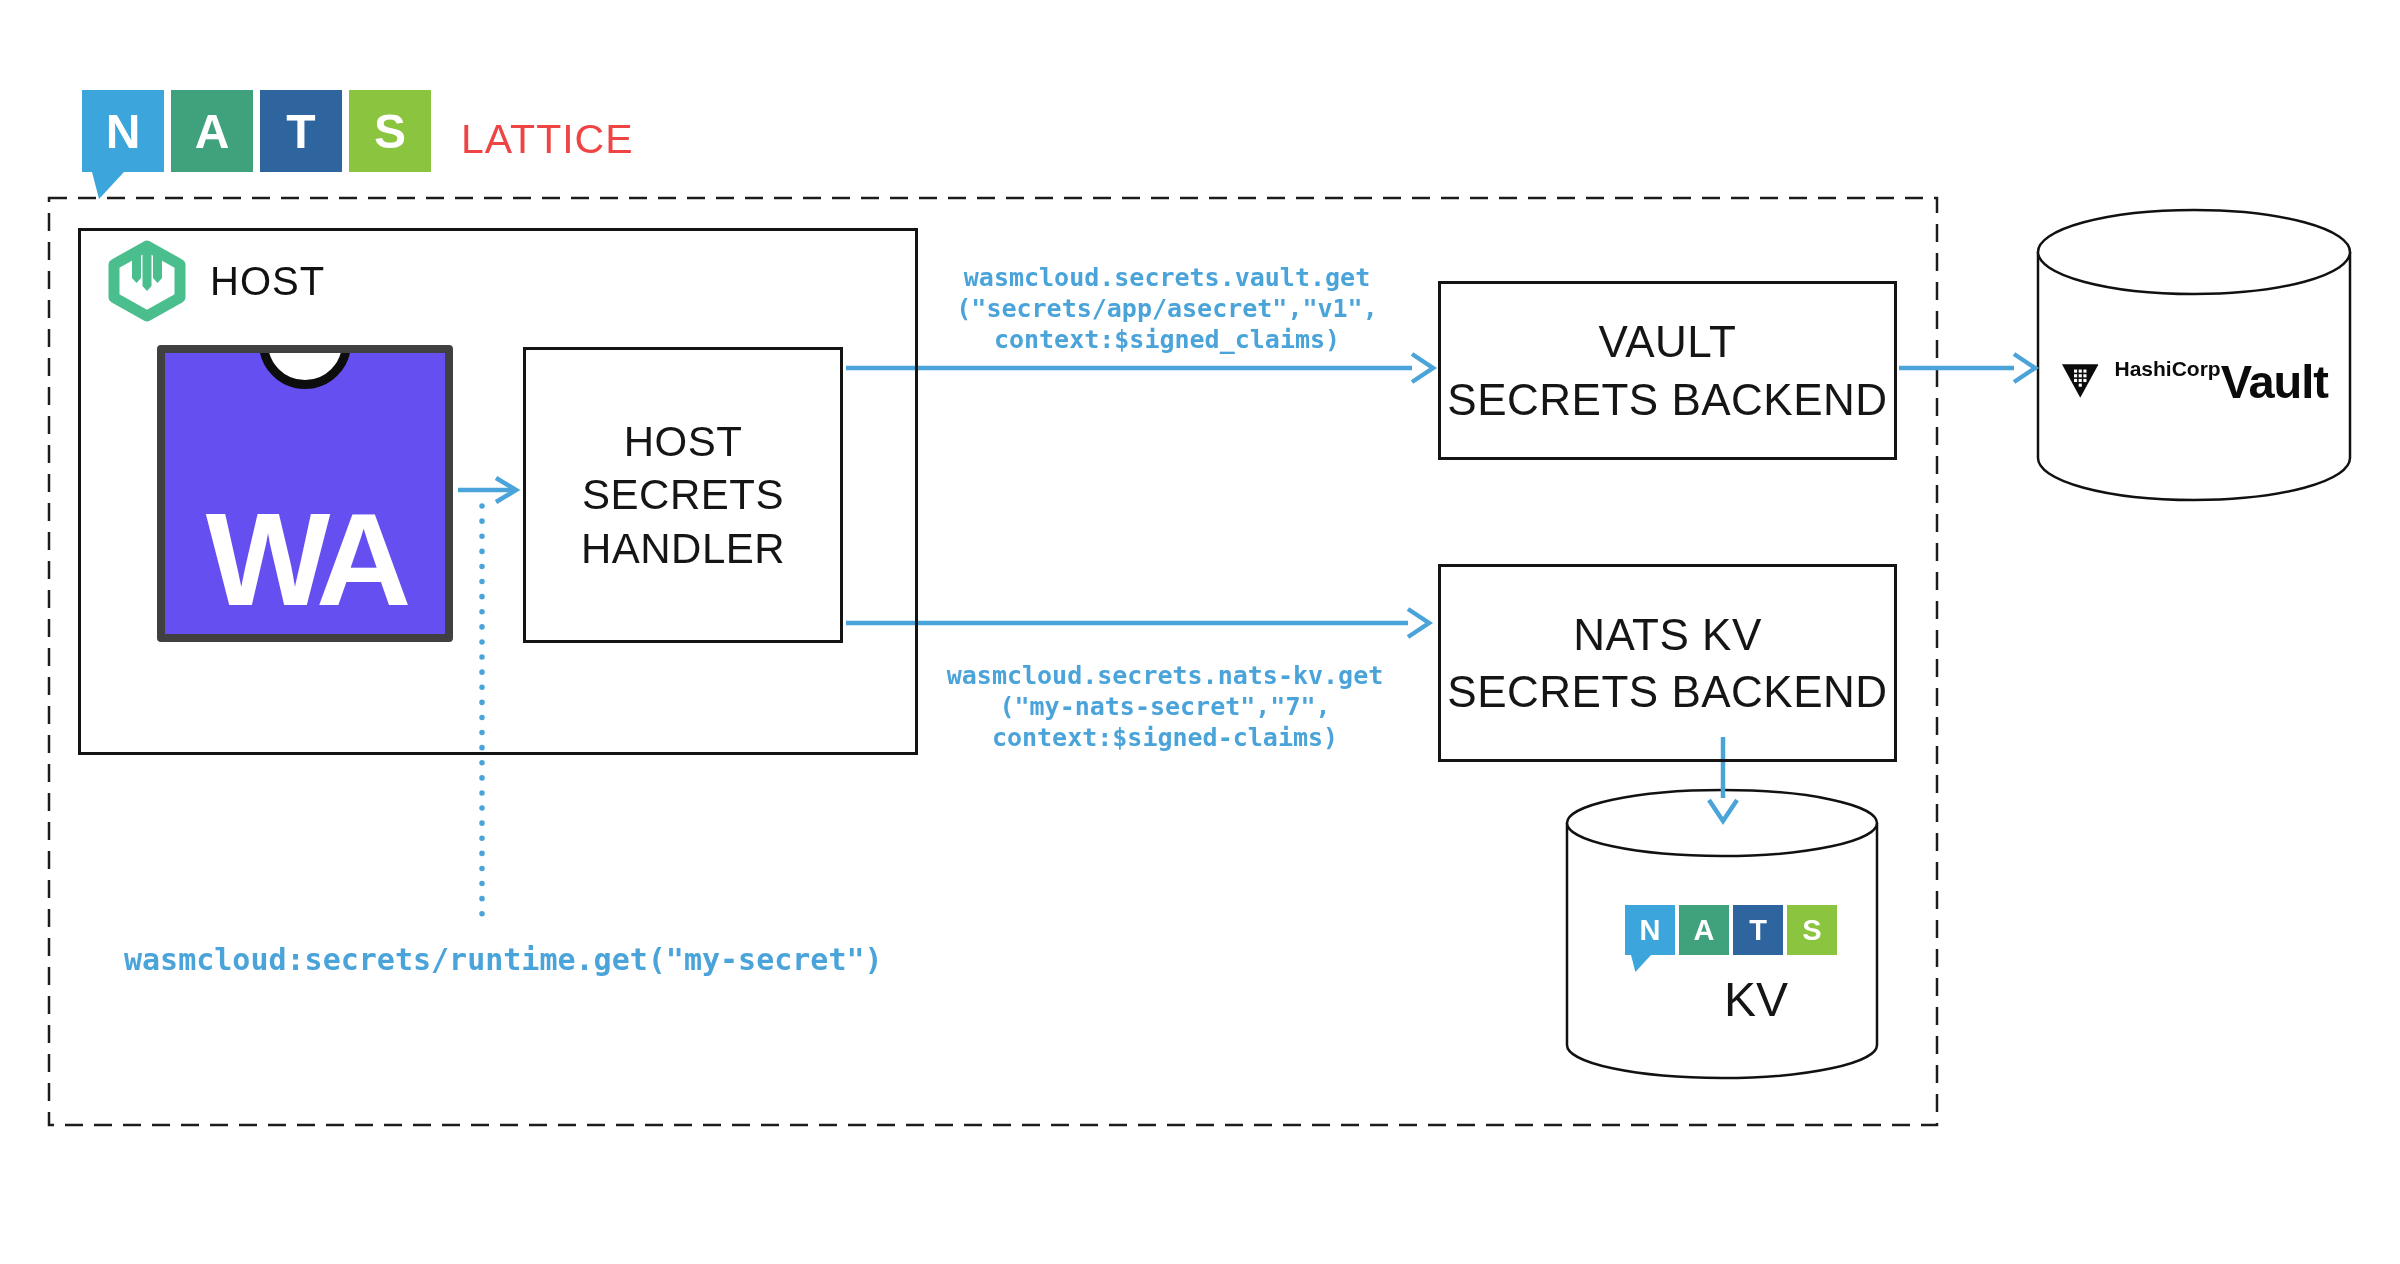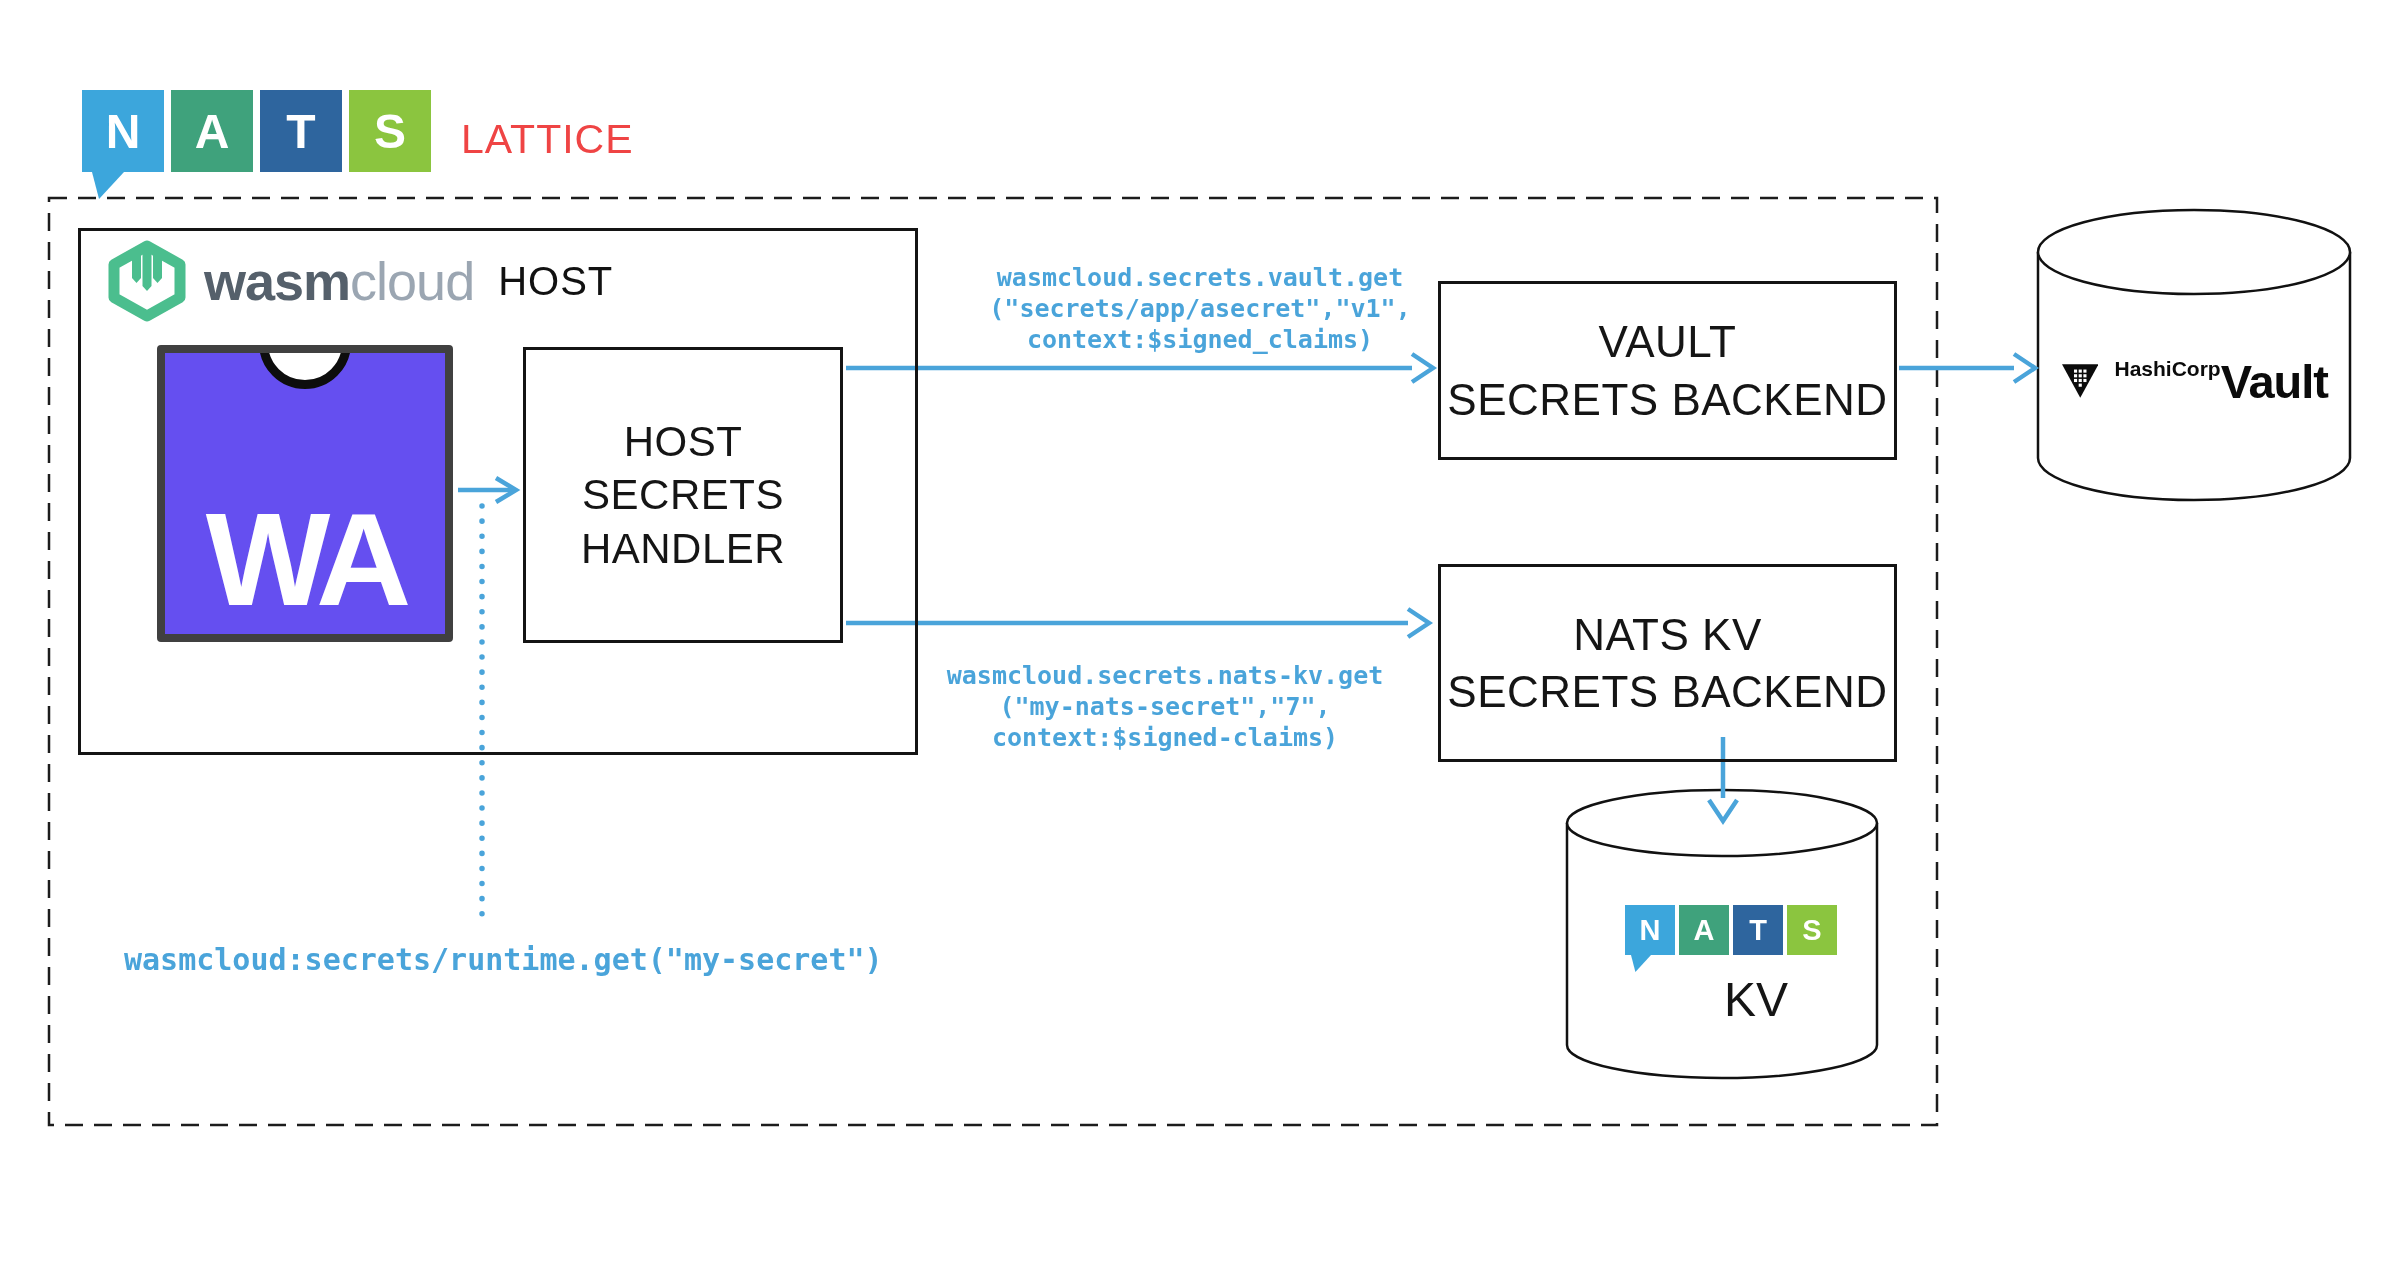--- a/index.html
+++ b/index.html
@@ -48,21 +48,21 @@
           border:8px solid #404040;border-radius:4px;overflow:hidden;}
   .wa-notch{position:absolute;left:50%;top:-10px;transform:translate(-50%,-50%);
             width:74px;height:74px;border-radius:50%;background:#fff;border:9px solid #0D0D0D;}
   .wa-label{position:absolute;left:50%;bottom:8px;transform:translateX(-50%);
             color:#fff;font-size:132px;font-weight:800;letter-spacing:-7px;line-height:1;}
 
   
   .code{font-family:"DejaVu Sans Mono",monospace;font-weight:700;color:#4AA4DA;
         white-space:pre-line;}
   .call-3l{font-size:25px;line-height:31px;text-align:center;width:500px;}
-  .vault-call{left:950px;top:262px;}
+  .vault-call{left:917px;top:262px;}
   .natskv-call{left:915px;top:660px;}
   .runtime-call{left:124px;top:942px;font-size:30px;line-height:36px;}
 
   
   .vault-brand{left:2062px;top:338px;width:266px;height:86px;display:flex;
                align-items:center;justify-content:center;gap:16px;}
   .vb-text{display:flex;flex-direction:row;line-height:1;}
   .vb-top{font-size:21px;font-weight:700;color:#0B0B0B;margin-bottom:3px;}
   .vb-name{font-size:47px;font-weight:700;color:#0B0B0B;letter-spacing:-1px;}
   .natskv-logo{left:1625px;top:905px;}
@@ -134,21 +134,20 @@
 
     <div class="abs box host-box"></div>
 
     <div class="abs wc-row">
       <svg width="78" height="82" viewBox="0 0 78 82">
         <path d="M39 6 L72 24.5 L72 57.5 L39 76 L6 57.5 L6 24.5 Z" stroke="#4BBE8E" stroke-width="11" stroke-linejoin="round" fill="none"></path>
         <path d="M24 11 L33 11 L33 38 L28.5 43 L24 38 Z" fill="#4BBE8E"></path>
         <path d="M34.5 11 L43.5 11 L43.5 46 L39 51 L34.5 46 Z" fill="#4BBE8E"></path>
         <path d="M45 11 L54 11 L54 38 L49.5 43 L45 38 Z" fill="#4BBE8E"></path>
       </svg>
-      <span class="wc-word"><span class="wc-wasm">wasm</span><span class="wc-cloud">cloud</span></span>
       <span class="wc-host">HOST</span>
     </div>
 
     <div class="abs wa-box">
       <div class="wa-notch"></div>
       <div class="wa-label">WA</div>
     </div>
 
     <div class="abs box handler-box">
       <div class="box-label">HOST

